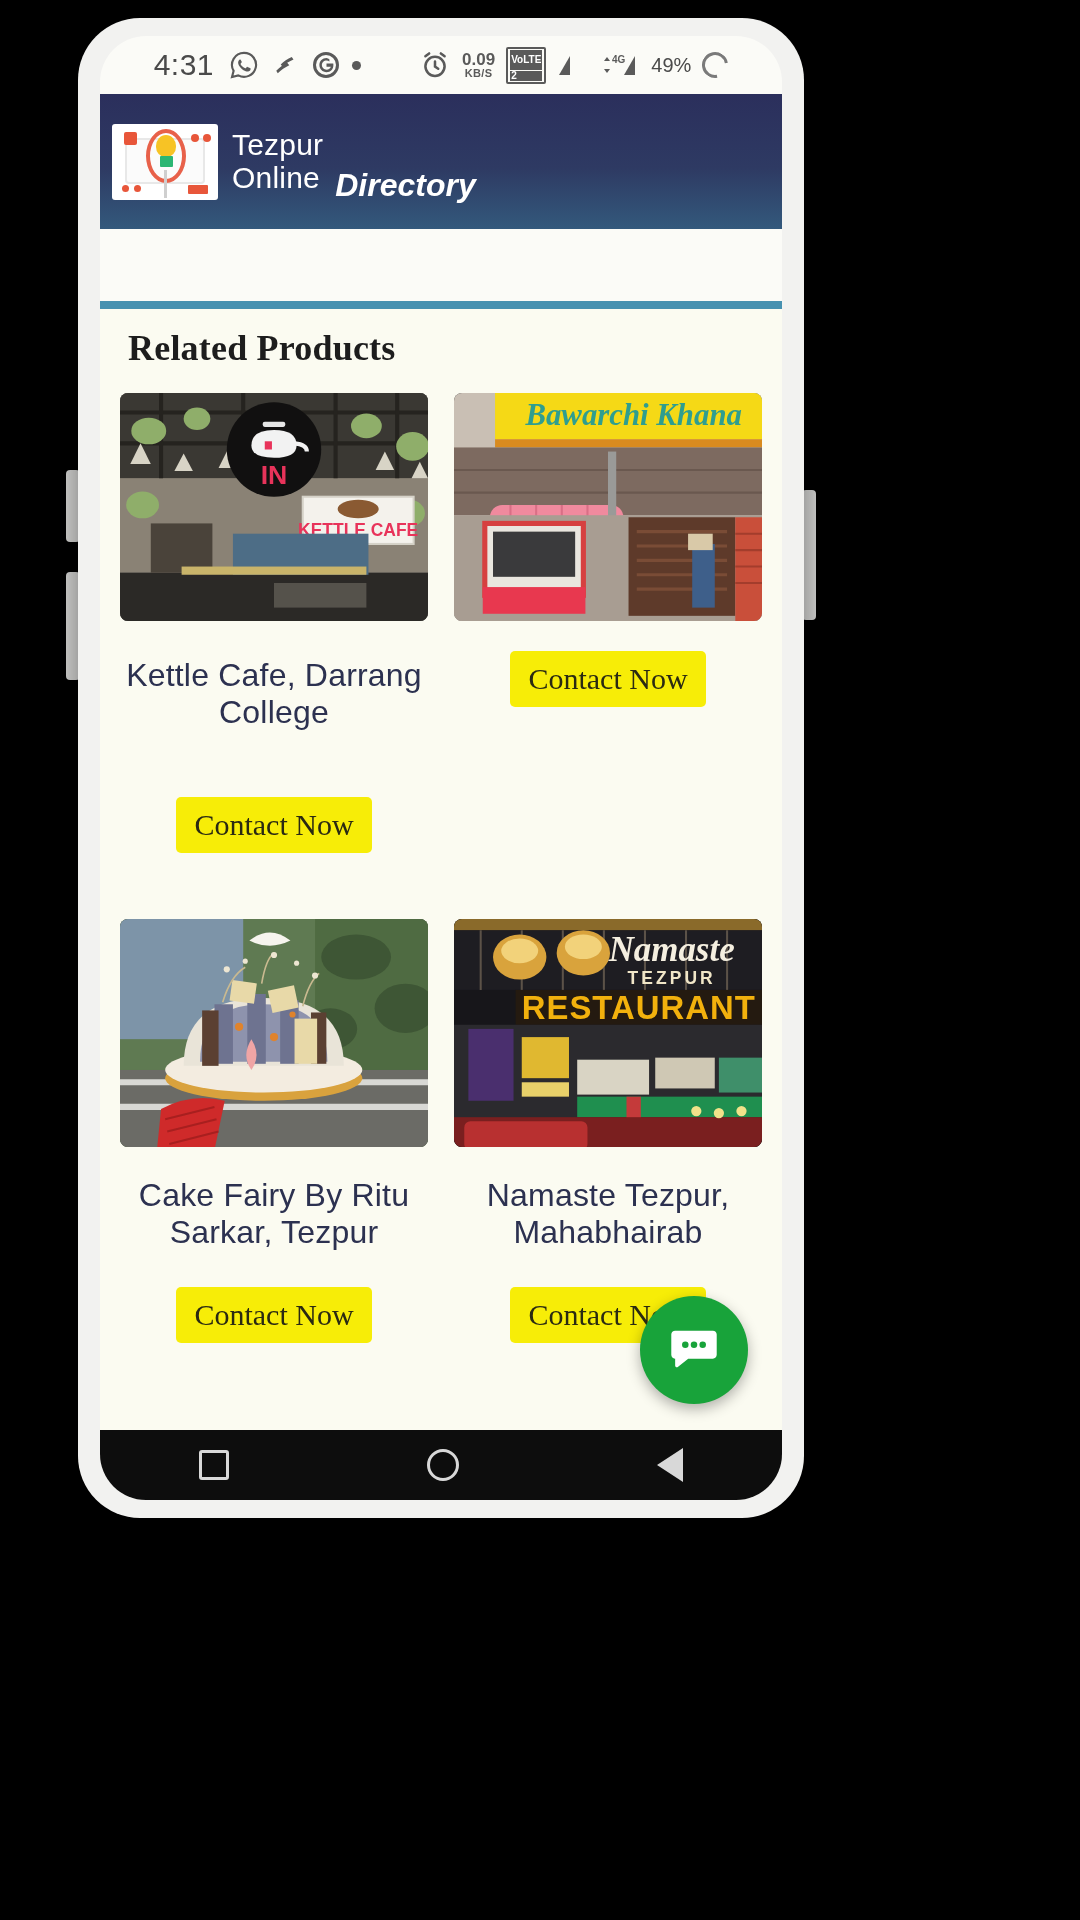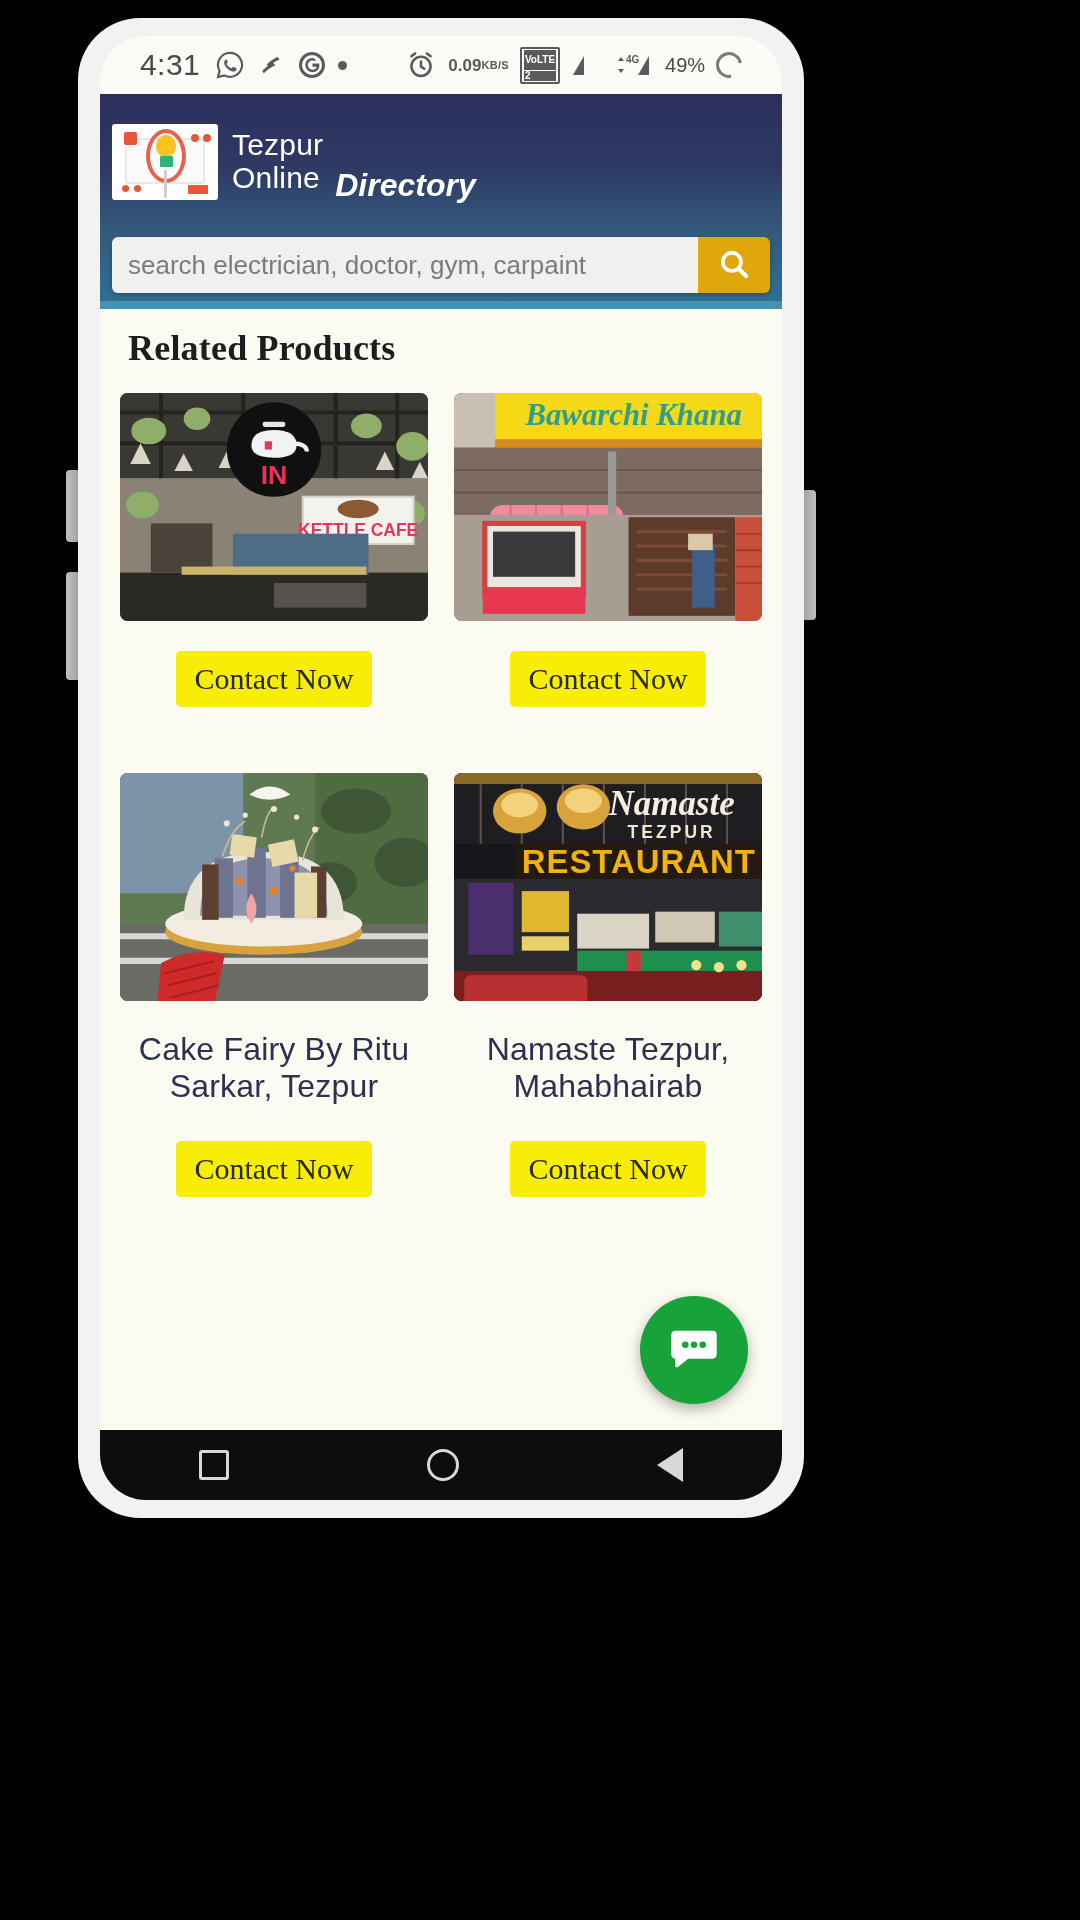--- a/index.html
+++ b/index.html
@@ -48,21 +48,21 @@
     color: #5a5a5a;
     background: transparent;
   }
   .sb-time {
     font-size: 30px; font-weight: 400; color: #4a4a4a;
     letter-spacing: 0.5px; margin-right: 4px; text-align: center;
   }
   .sb-ico { display:flex; align-items:center; justify-content:center; }
   .sb-dot { width: 9px; height: 9px; border-radius: 50%; background: #5a5a5a; }
   .sb-kb {
-    display:flex; flex-direction:row; align-items:center;
+    display:flex; flex-direction:column; align-items:center;
     line-height: 1; color:#5a5a5a;
   }
   .sb-kb .k1 { font-size: 17px; font-weight:600; }
   .sb-kb .k2 { font-size: 11px; font-weight:700; letter-spacing:0.3px; }
   .sb-volte {
     border: 2px solid #5a5a5a; border-radius: 2px;
     padding: 1px 2px; display:flex; flex-direction:column;
     line-height: 1; font-size: 10px; font-weight: 800;
   }
   .sb-volte span { display:block; }
@@ -318,33 +318,20 @@
         </div>
         <div class="brand-wrap">
           <div>
             <div class="brand-two">Tezpur</div>
             <div class="brand-two">Online</div>
           </div>
           <div class="brand-dir">Directory</div>
         </div>
       </div>
 
-      <div class="search-zone">
-        <div class="search-row">
-          <input class="search-input" type="text" placeholder="search electrician, doctor, gym, carpaint" style="">
-          <button class="search-btn">
-            <span>
-              <svg width="34" height="34" viewBox="0 0 24 24">
-                <circle cx="10.5" cy="10.5" r="6.4" fill="none" stroke="#ffffff" stroke-width="2.6"></circle>
-                <path stroke="#ffffff" stroke-width="3" stroke-linecap="round" d="M15.3 15.3 20.5 20.5"></path>
-              </svg>
-            </span>
-          </button>
-        </div>
-      </div>
       <div class="accent-strip"></div>
 
       <div class="content">
         <div class="section-title">Related Products</div>
 
         <div class="grid">
 
           <div class="card">
             <div class="card-img">
               <svg viewBox="0 0 300 228" preserveAspectRatio="xMidYMid slice">
@@ -382,20 +369,21 @@
                 <text x="150" y="92" font-size="26" font-weight="800" fill="#e8335a" text-anchor="middle" font-family="Liberation Sans">IN</text>
                 <rect x="178" y="104" width="108" height="46" fill="#f4f2ec" stroke="#d5d2c8" stroke-width="2"></rect>
                 <ellipse cx="232" cy="116" rx="20" ry="9" fill="#8a5a32"></ellipse>
                 <text x="232" y="142" font-size="17" font-weight="800" fill="#e8335a" text-anchor="middle" font-family="Liberation Sans">KETTLE CAFE</text>
                 <rect x="110" y="140" width="132" height="40" fill="#4d6d86"></rect>
                 <rect x="30" y="130" width="60" height="48" fill="#4a433a"></rect>
                 <rect x="150" y="188" width="90" height="24" fill="#55524b"></rect>
                 <rect x="60" y="172" width="180" height="8" fill="#c9b46a"></rect>
               </svg>
             </div>
+            <div class="card-title">Kettle Cafe, Darrang College</div>
             <button class="contact-btn">Contact Now</button>
           </div>
 
           <div class="card">
             <div class="card-img">
               <svg viewBox="0 0 300 228" preserveAspectRatio="xMidYMid slice">
                 <rect width="300" height="228" fill="#c9bfb4"></rect>
                 <rect x="40" y="0" width="260" height="48" fill="#f5d916"></rect>
                 <text x="175" y="34" font-size="30" font-style="italic" font-weight="700" fill="#2f9e8f" text-anchor="middle" font-family="Liberation Serif">Bawarchi Khana</text>
                 <rect x="40" y="48" width="260" height="8" fill="#d98b1f"></rect>

